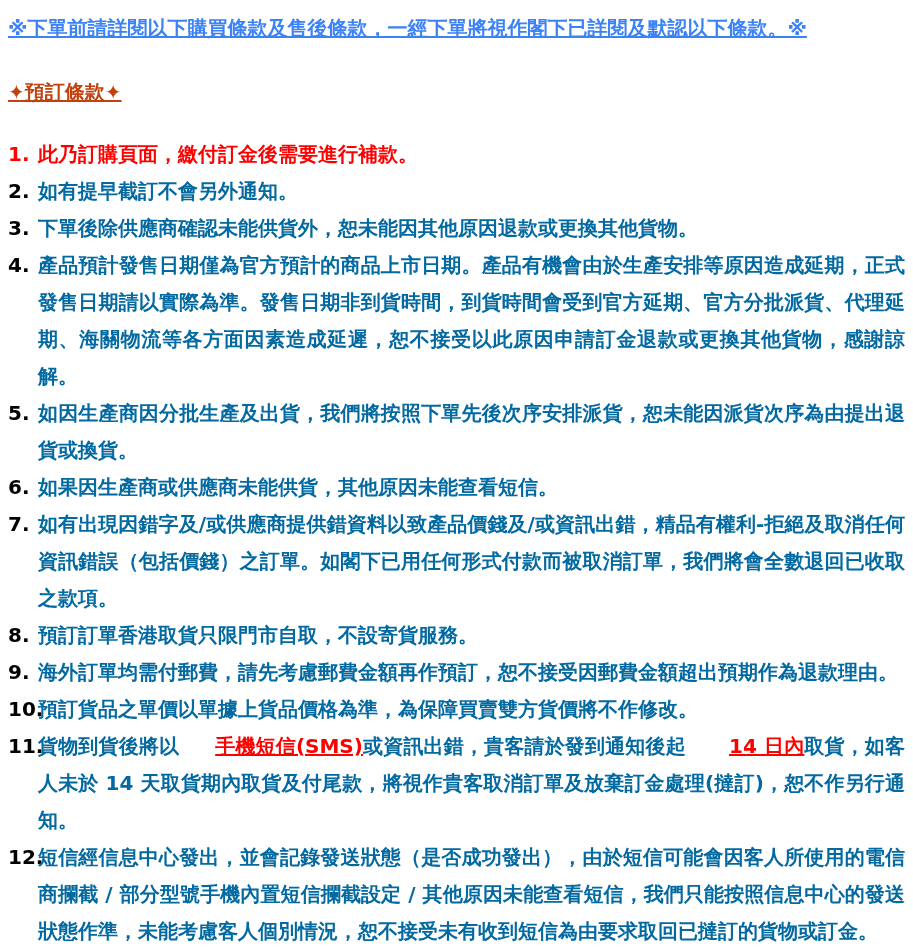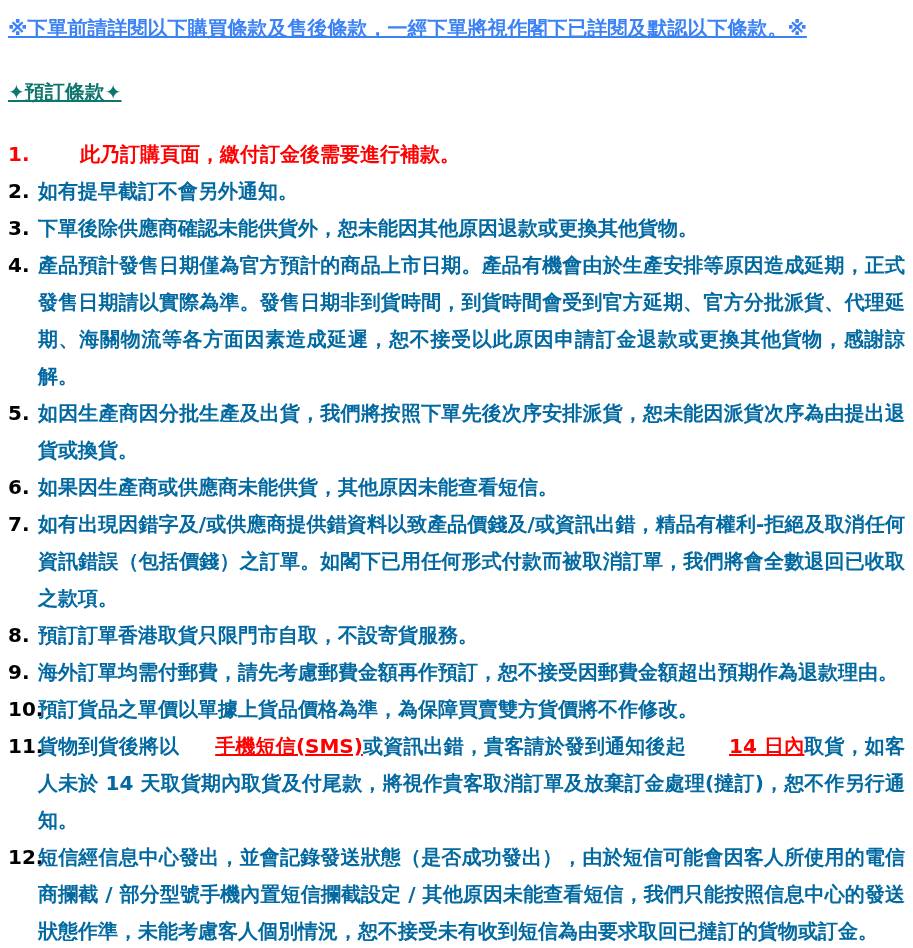--- a/index.html
+++ b/index.html
@@ -17,21 +17,21 @@
     font-size: 20px;
     line-height: 37px;
     color: #000000;
   }
   .title {
     color: #3b82f6;
     text-decoration: underline;
     margin: 2px 0 0 0;
   }
   .section-title {
-    color: #0f766e;
+    color: #c2410c;
     text-decoration: underline;
     margin-top: 27px;
     display: inline-block;
   }
   .terms {
     margin-top: 25px;
   }
   .term-row {
     display: flex;
     align-items: flex-start;
@@ -39,21 +39,21 @@
   .term-num {
     flex: 0 0 30px;
     width: 30px;
   }
   .term-num.red { color: #ff0000; }
   .term-text {
     flex: 1 1 auto;
     text-align: justify;
   }
   .seg-normal { color: #0369a1; }
-  .seg-red { color: #ff0000; margin-left: 42px; }
+  .seg-red { color: #ff0000; }
   .seg-red-underline {
     color: #ff0000;
     text-decoration: underline;
     margin-left: 36px;
   }
   .seg-link {
     color: #0000ee;
     cursor: pointer;
   }
 </style>

